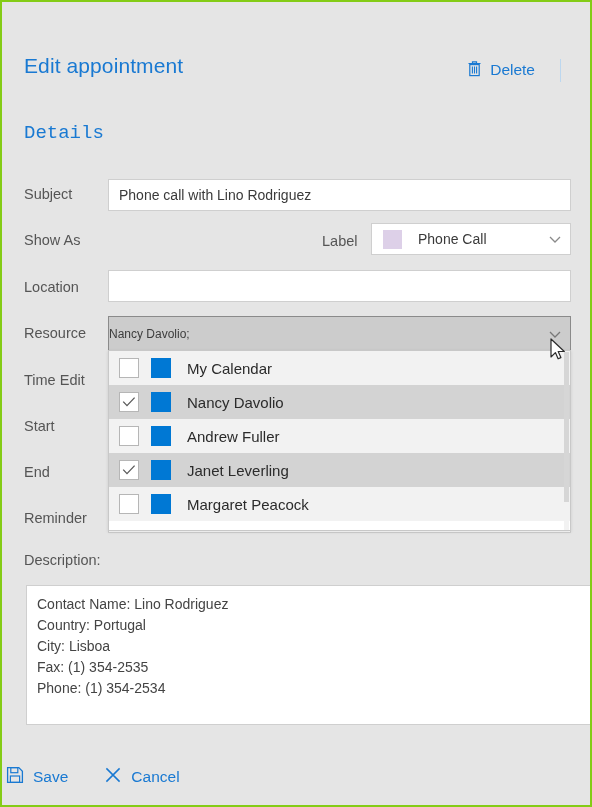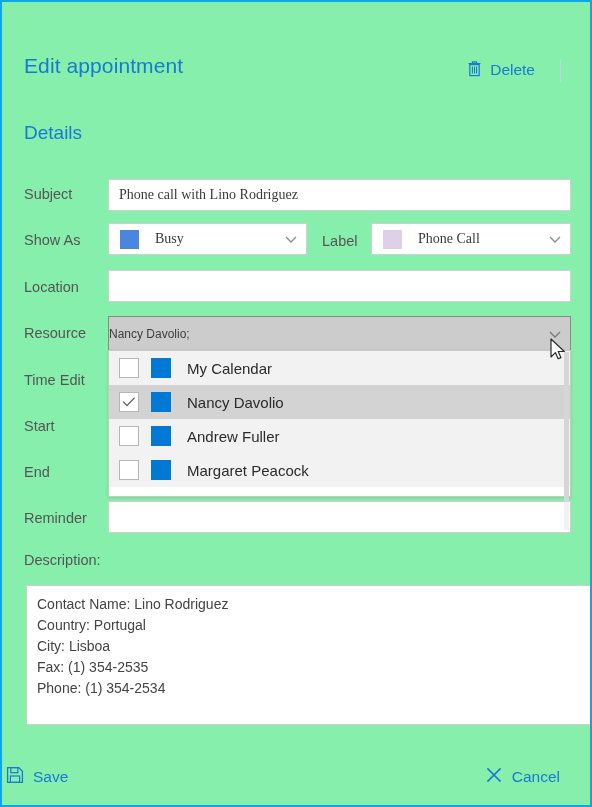--- a/index.html
+++ b/index.html
@@ -8,22 +8,22 @@
     background: #ffffff;
   }
   body {
     font-family: "Liberation Sans", sans-serif;
   }
   #app {
     position: relative;
     width: 592px;
     height: 807px;
     box-sizing: border-box;
-    background: #86efac;
-    border: 2px solid #0ea5e9;
+    background: #e5e5e5;
+    border: 2px solid #84cc16;
     overflow: hidden;
   }
 
   
   .hdr {
     position: absolute;
     left: 0; top: 0;
     width: 100%;
     height: 100px;
   }
@@ -55,20 +55,21 @@
     width: 1px;
     height: 23px;
     background: #bcd7ef;
     margin: 0 7px;
   }
   .section-title {
     position: absolute;
     left: 22px; top: 120px;
     font-size: 19px;
     color: #1979d2;
+    font-family: Liberation Mono, monospace;
   }
 
   
   .row-label {
     position: absolute;
     left: 22px;
     font-size: 14.5px;
     color: #555555;
     white-space: nowrap;
   }
@@ -80,21 +81,20 @@
     height: 32px;
     display: flex;
     align-items: center;
     font-size: 14px;
     color: #3a3a3a;
   }
   .field .txt {
     padding-left: 10px;
     white-space: nowrap;
     overflow: hidden;
-    font-family: Liberation Serif, serif;
   }
   .swatch {
     width: 19px;
     height: 19px;
     margin-left: 11px;
     flex: 0 0 auto;
   }
   .caret {
     position: absolute;
     right: 10px;
@@ -201,21 +201,21 @@
   }
   .desc-box div { white-space: nowrap; }
 
   
   .footer {
     position: absolute;
     left: 0;
     bottom: 14px;
     width: 100%;
     display: flex;
-    justify-content: space-between;
+    justify-content: flex-start;
     align-items: center;
     padding-right: 26px;
     box-sizing: border-box;
     gap: 28px;
   }
   .foot-btn {
     display: flex;
     align-items: center;
     gap: 9px;
     color: #1979d2;
@@ -260,29 +260,20 @@
   </div>
 
   <div class="section-title">Details</div>
 
   <div class="row-label" style="top:184px">Subject</div>
   <div class="field" style="left:106px; top:177px; width:463px;">
     <span class="txt">Phone call with Lino Rodriguez</span>
   </div>
 
   <div class="row-label" style="top:230px">Show As</div>
-  <div class="field" style="left:106px; top:221px; width:199px;">
-    <span class="swatch" style="background:#4a86e0"></span>
-    <span class="txt" style="padding-left:16px">Busy</span>
-    <span class="caret">
-      <svg width="12" height="7" viewBox="0 0 12 7">
-          <path d="M1 1l5 5 5-5" fill="none" stroke="#8a8a8a" stroke-width="1.3"></path>
-        </svg>
-    </span>
-  </div>
 
   <div class="row-label" style="left:320px; top:231px">Label</div>
   <div class="field" style="left:369px; top:221px; width:200px;">
     <span class="swatch" style="background:#ddd0e8"></span>
     <span class="txt" style="padding-left:16px">Phone Call</span>
     <span class="caret">
       <svg width="12" height="7" viewBox="0 0 12 7">
           <path d="M1 1l5 5 5-5" fill="none" stroke="#8a8a8a" stroke-width="1.3"></path>
         </svg>
     </span>
@@ -328,20 +319,29 @@
               <path d="M1.2 5.6L5 9.6 12.6 1.6" fill="none" stroke="#5a5a5a" stroke-width="1.3"></path>
             </svg>
           </div>
           <div class="dd-color" style="background: rgb(0, 120, 212);"></div>
           <div class="dd-label">Nancy Davolio</div>
         </div>
         <div class="dd-item">
           <div class="dd-check"></div>
           <div class="dd-color" style="background: rgb(0, 120, 212);"></div>
           <div class="dd-label">Andrew Fuller</div>
+        </div>
+        <div class="dd-item sel">
+          <div class="dd-check">
+            <svg width="14" height="12" viewBox="0 0 14 12">
+              <path d="M1.2 5.6L5 9.6 12.6 1.6" fill="none" stroke="#5a5a5a" stroke-width="1.3"></path>
+            </svg>
+          </div>
+          <div class="dd-color" style="background: rgb(0, 120, 212);"></div>
+          <div class="dd-label">Janet Leverling</div>
         </div>
         <div class="dd-item">
           <div class="dd-check"></div>
           <div class="dd-color" style="background: rgb(0, 120, 212);"></div>
           <div class="dd-label">Margaret Peacock</div>
         </div>
       </div>
     <div class="dd-spacer"></div>
     <div class="dd-scrollbar" style="height:178px">
       <div class="dd-thumb" style="top:0px;height:150px"></div>

